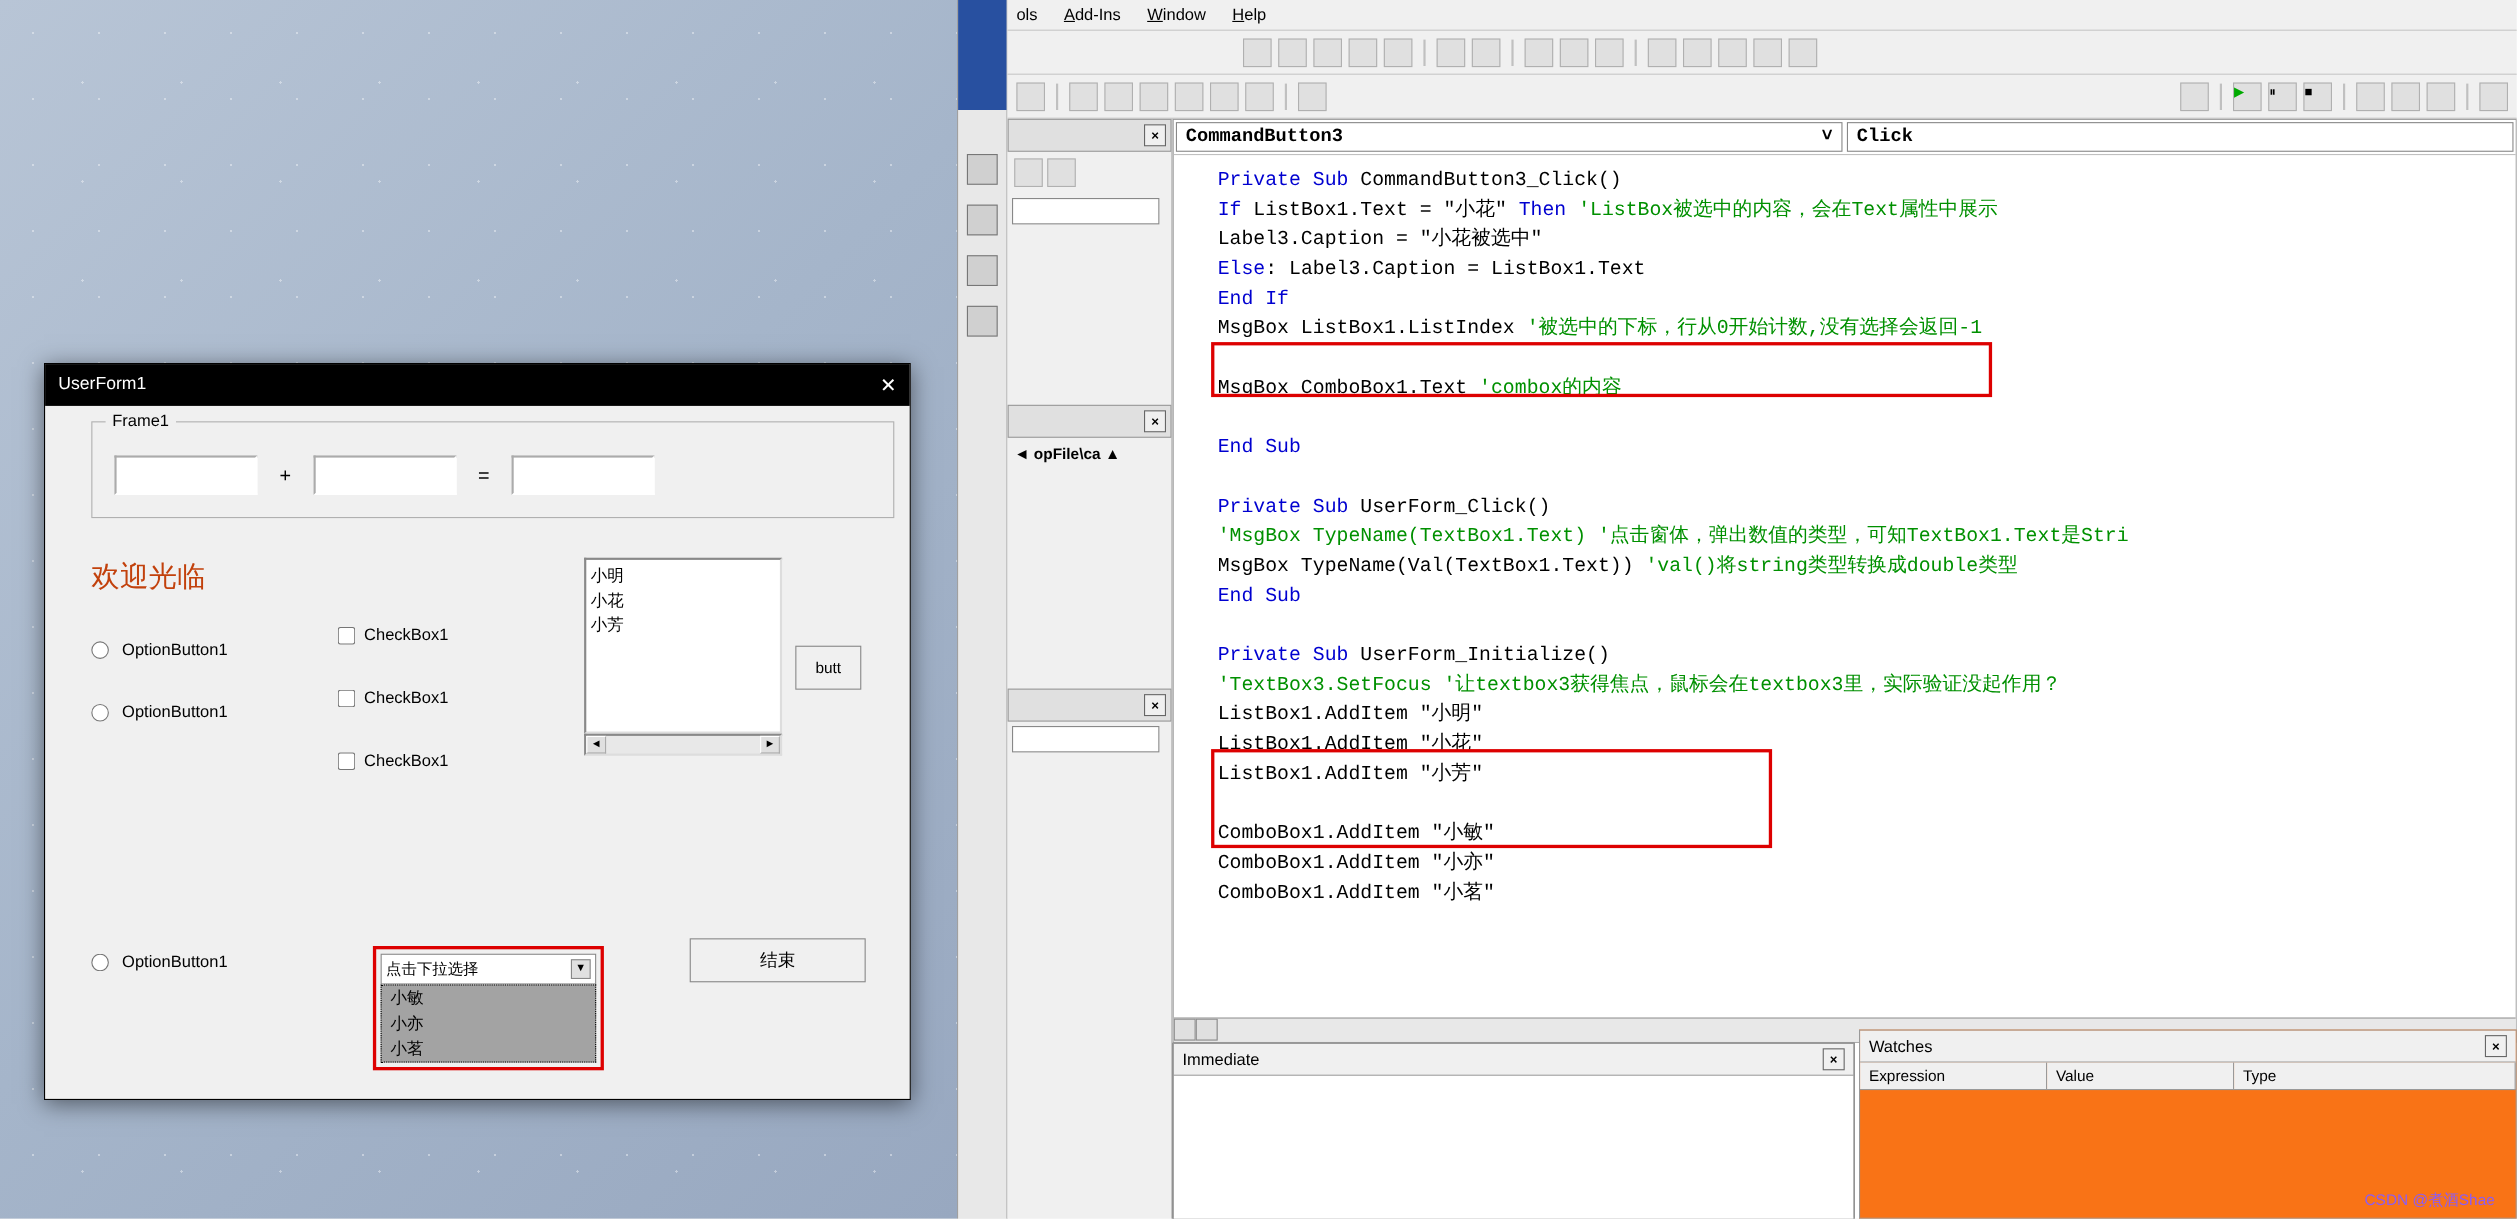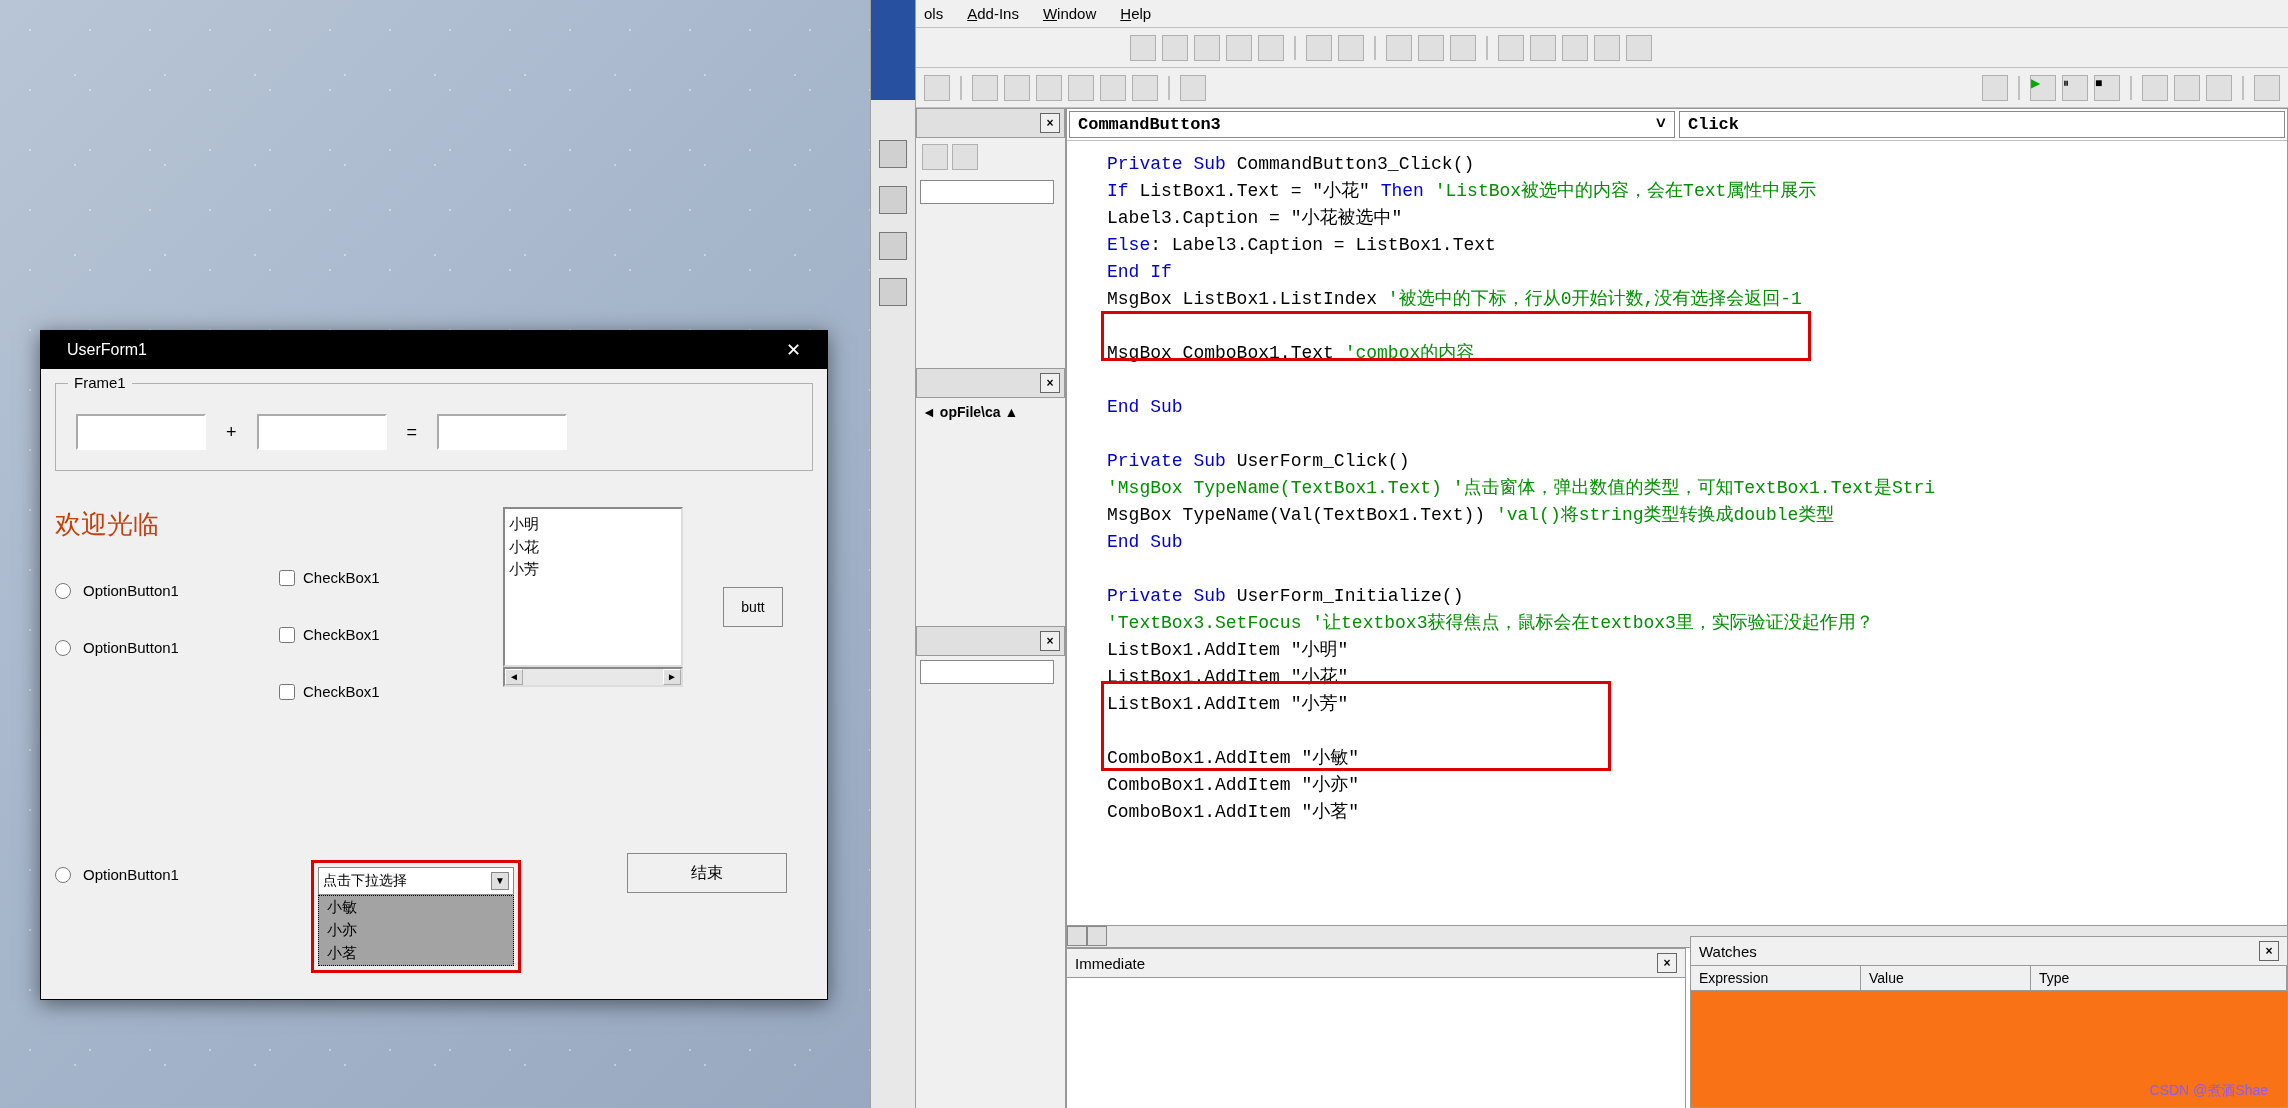--- a/index.html
+++ b/index.html
@@ -4,23 +4,23 @@
 <style>
 * { box-sizing: border-box; margin: 0; padding: 0; }
 body { font-family: "Microsoft YaHei", Tahoma, sans-serif; font-size: 12px; background: #f0f0f0; width: 2288px; height: 1108px; overflow: hidden; position: relative; }
 
 
 .left-bg { position: absolute; left: 0; top: 0; width: 870px; height: 1108px; background: linear-gradient(135deg, #b8c5d6 0%, #a5b5ca 50%, #98a8c0 100%); }
 .left-bg::before { content: ""; position: absolute; inset: 0; background-image: radial-gradient(white 1px, transparent 1px), radial-gradient(white 1px, transparent 1px); background-size: 60px 60px, 90px 90px; background-position: 0 0, 30px 30px; opacity: 0.4; }
 
 
 .userform { position: absolute; left: 40px; top: 330px; width: 788px; height: 670px; background: #f0f0f0; border: 1px solid #000; box-shadow: 0 4px 20px rgba(0,0,0,0.5); }
-.uf-title { background: #000; color: #fff; padding: 8px 26px; font-size: 16px; display: flex; justify-content: space-between; align-items: center; }
+.uf-title { background: #000; color: #fff; padding: 8px 12px; font-size: 16px; display: flex; justify-content: space-between; align-items: center; }
 .uf-close { color: #fff; font-size: 18px; cursor: pointer; }
-.uf-body { padding: 14px; position: relative; height: calc(100% - 36px); }
+.uf-body { padding: 14px; position: relative; height: calc(100% - 36px); margin-left: 28px; }
 
 
 .frame { border: 1px solid #b0b0b0; position: relative; padding: 30px 20px 20px 20px; margin-bottom: 16px; }
 .frame-label { position: absolute; top: -10px; left: 12px; background: #f0f0f0; padding: 0 6px; font-size: 15px; }
 .frame-row { display: flex; align-items: center; gap: 20px; }
 .frame-row input[type="text"] { width: 130px; height: 36px; border: 2px inset #fff; background: #fff; padding: 2px 4px; }
 .plus, .equals { font-size: 18px; }
 
 
 .mid { display: flex; gap: 24px; margin-top: 36px; }

